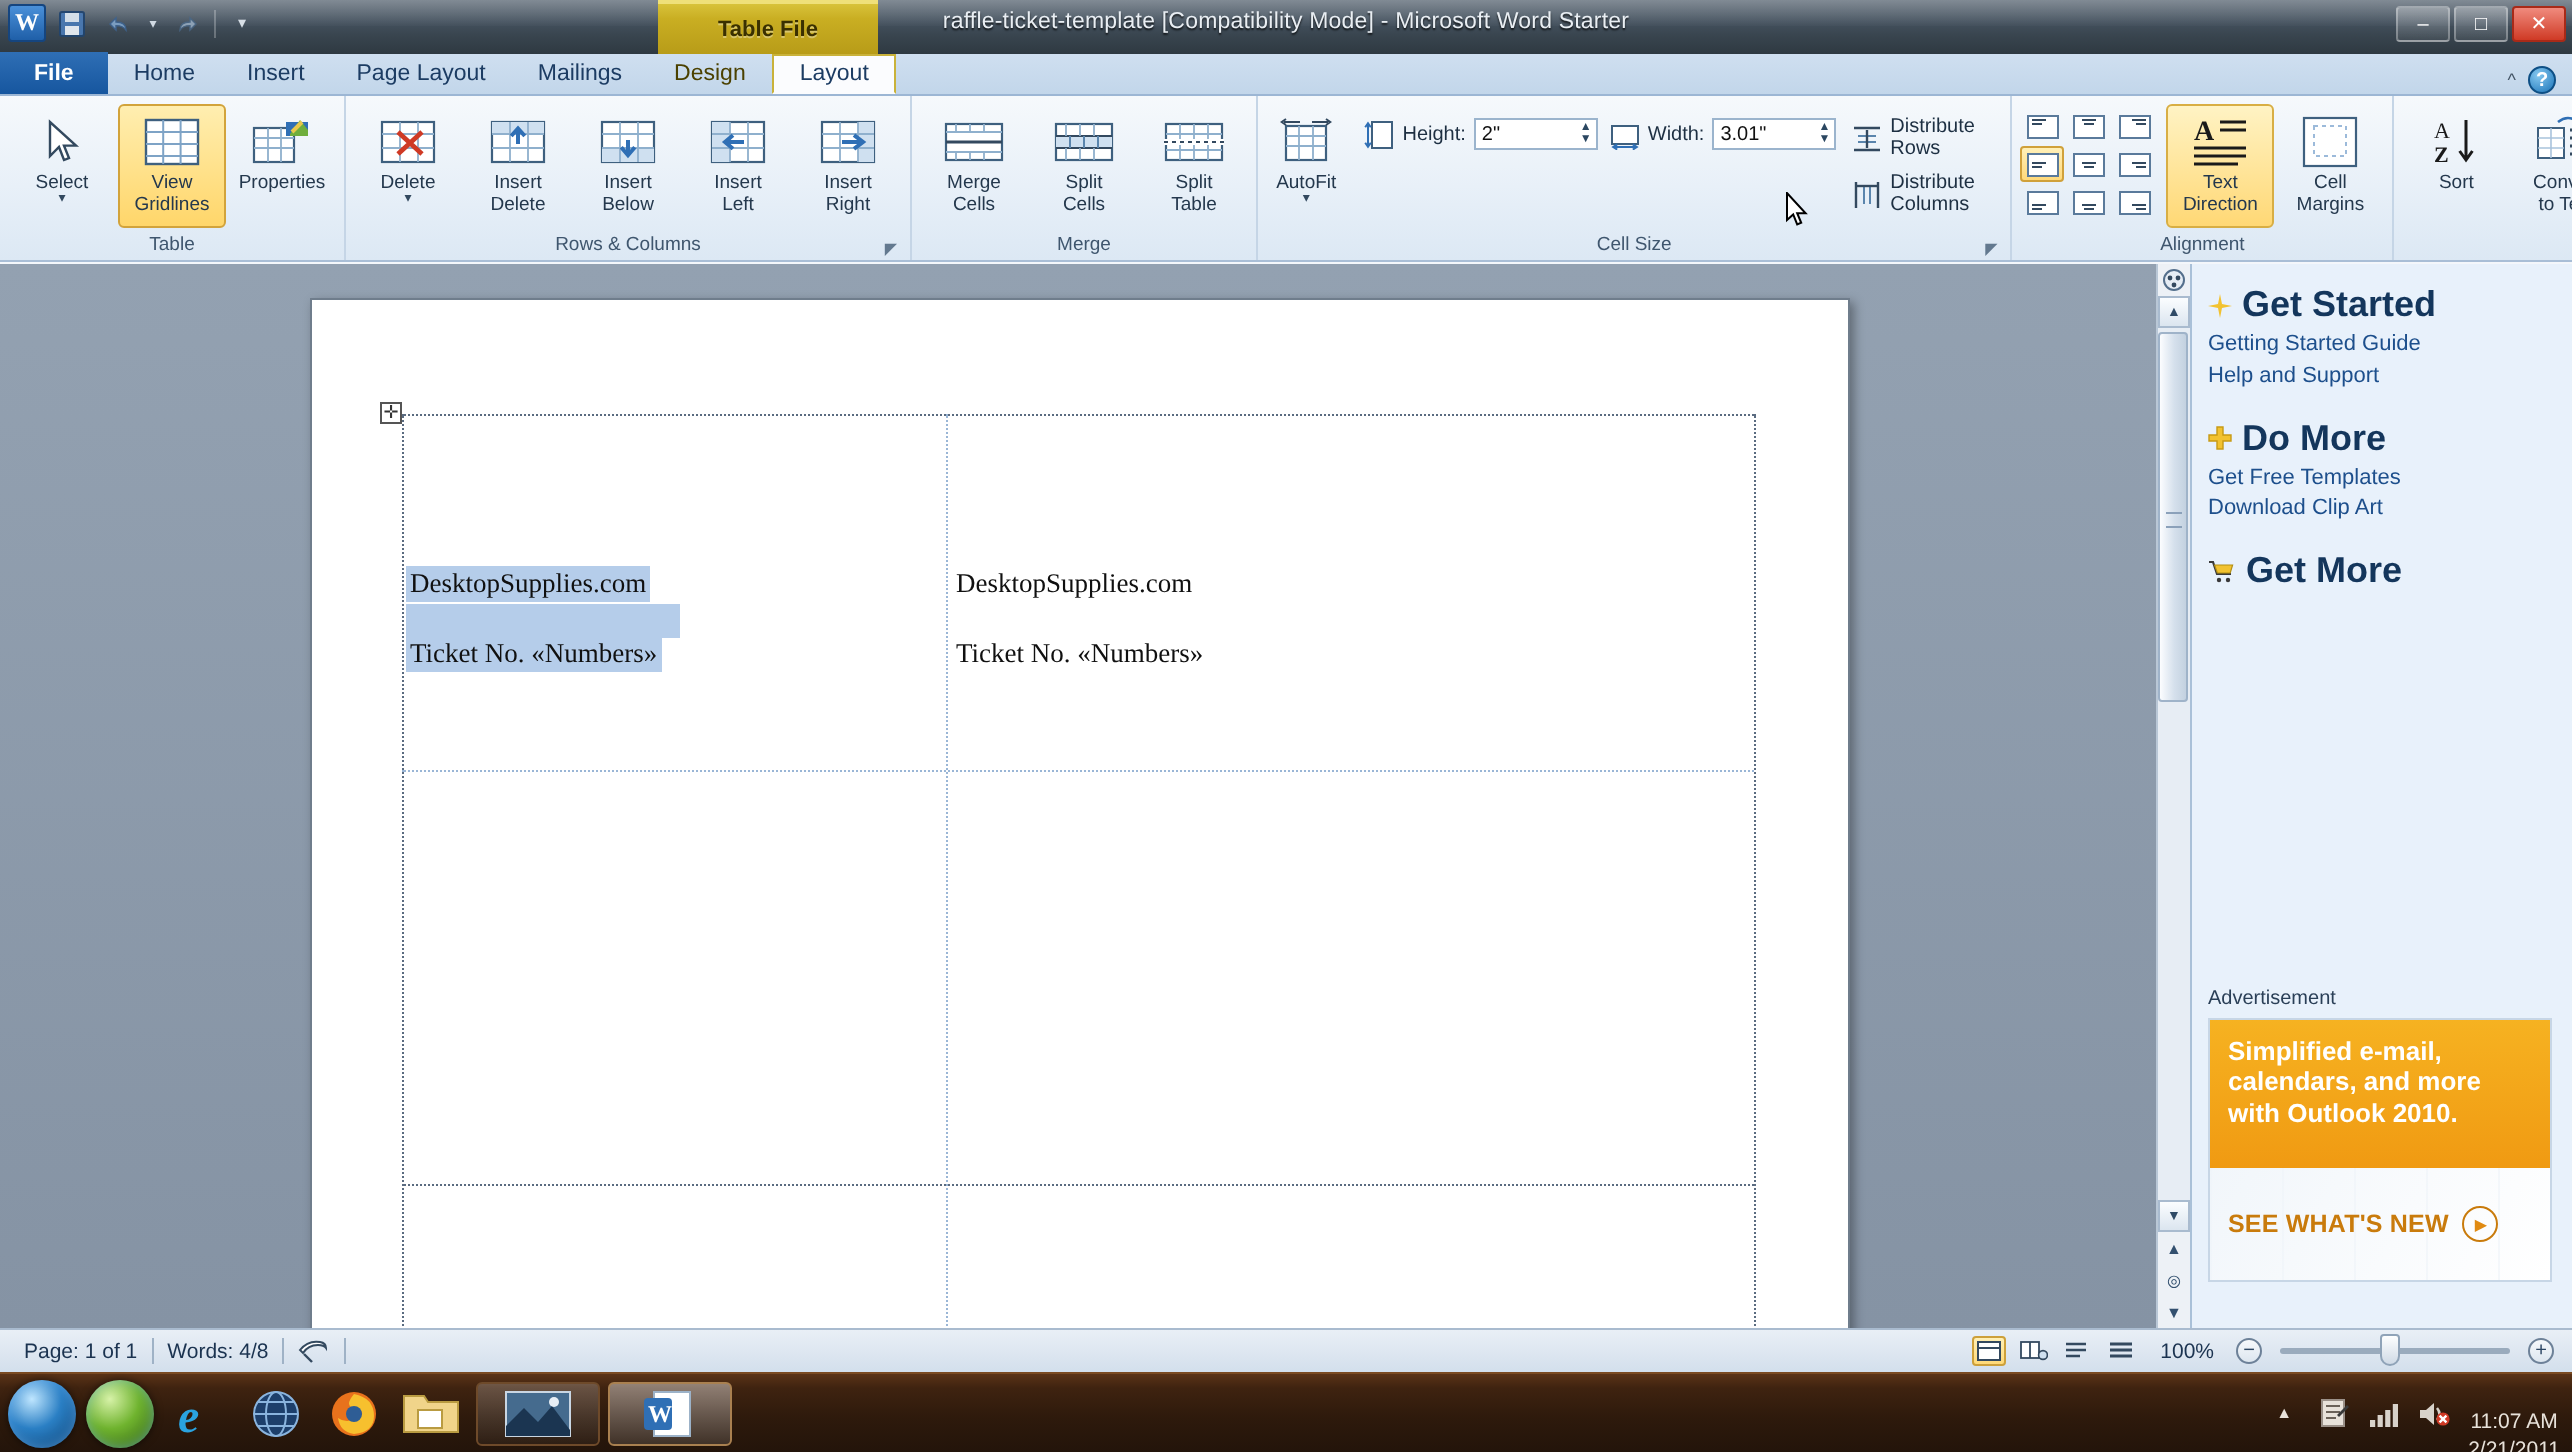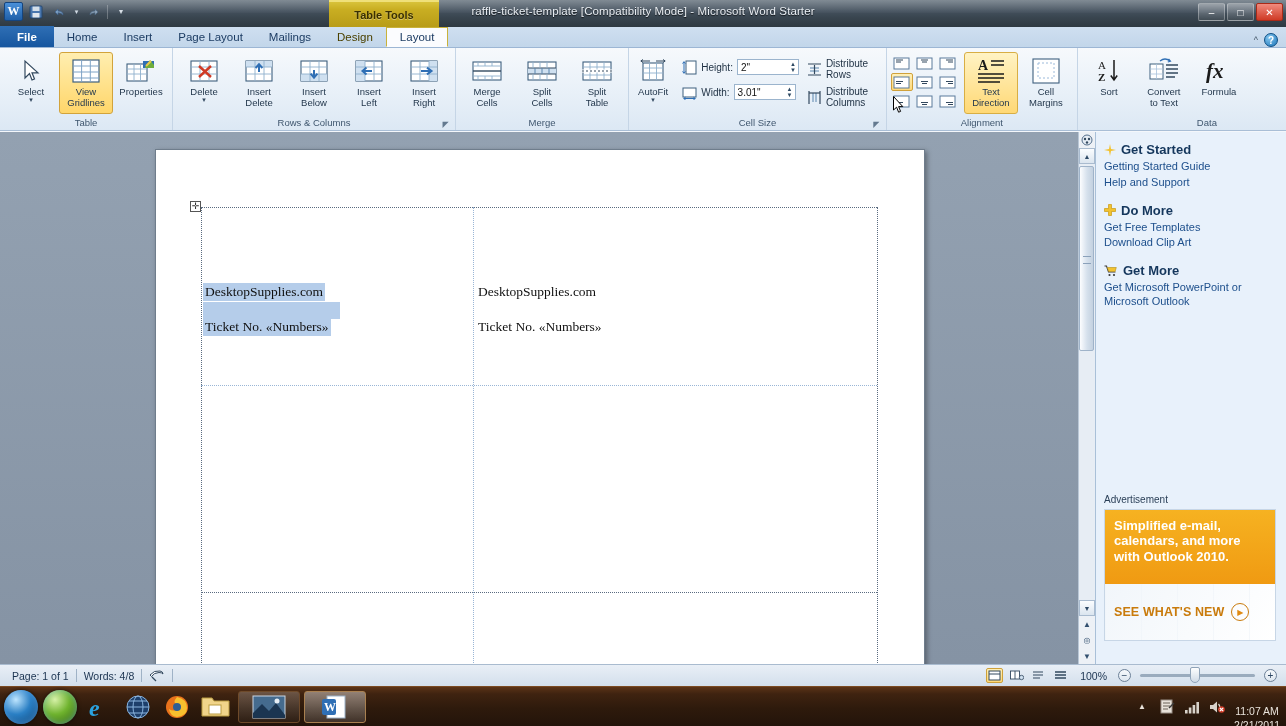--- a/index.html
+++ b/index.html
@@ -244,21 +244,21 @@
   }
 
   
   .sidebar{
     width:191px; background:#e8f1fb; border-left:1px solid #a9c0d8;
     position:relative; padding:10px 8px 0 8px;
     font-size:11px; color:#1d3a5c;
   }
   .sb-head{
     display:flex;align-items:center;gap:5px;
-    font-weight:bold;font-size:13px;color:#14365c;
+    font-weight:bold;font-size:18px;color:#14365c;
     margin-bottom:3px;
   }
   .sb-head.mt{margin-top:13px;align-items:center;}
   .sb-link{ color:#1d4f8c; margin:2px 0 0 0; line-height:1.25; }
   .ad-label{ position:absolute; left:8px; top:362px; font-size:10px; color:#2a3f57; }
   .ad-box{
     position:absolute; left:8px; top:377px; width:172px; height:132px;
     background:#fff; border:1px solid #c7d6e6;
   }
   .ad-top{
@@ -380,21 +380,21 @@
       <div class="qat-btn" style="width:9px;color:#dde6ef;font-size:7px;">▾</div>
       <div class="qat-btn">
         <svg width="14" height="12" viewBox="0 0 14 12">
             <path d="M11 6 L8 3 L8 5 Q3 5 3 9 Q4.5 6.8 8 6.8 L8 9 Z" fill="#93a8bd" stroke="#4a6785" stroke-width=".7"></path>
           </svg>
       </div>
       <div class="qat-sep"></div>
       <div class="qat-btn" style="color:#e4ebf2;font-size:8px;">▾</div>
     </div>
 
-    <div class="ctx-tab-label">Table Tools</div>
+    <div class="ctx-tab-label">Table File</div>
 
     <div class="title-text">raffle-ticket-template [Compatibility Mode] - Microsoft Word Starter</div>
 
     <div class="winbtns">
       <div class="winbtn">–</div>
       <div class="winbtn">□</div>
       <div class="winbtn close">✕</div>
     </div>
   </div>
 
@@ -569,21 +569,21 @@
             <svg width="26" height="24" viewBox="0 0 26 24">
                 <rect x="3" y="4" width="20" height="17" fill="#fff" stroke="#3e607f" stroke-width="1.1"></rect>
                 <path d="M3 9h20M3 14h20M9.5 4v17M16.5 4v17" stroke="#8fb0cd" stroke-width=".9"></path>
                 <path d="M2 2 L10 2 M3 0.5 L0.8 2 L3 3.5 M16 2 L24 2 M23 0.5 L25.2 2 L23 3.5" stroke="#33495f" stroke-width="1" fill="none"></path>
               </svg>
           </div>
           <div class="lbl">AutoFit</div>
           <div class="caret">▾</div>
         </div>
 
-        <div style="display:flex;flex-direction:column;gap:5px;padding:5px 0 0 6px;">
+        <div style="display:flex;flex-direction:row;gap:5px;padding:5px 0 0 6px;">
           <div class="smallrow">
             <span>
               <svg width="15" height="15" viewBox="0 0 15 15">
                   <rect x="4" y="1" width="10" height="13" fill="#fff" stroke="#3e607f" stroke-width="1"></rect>
                   <path d="M2 2 L2 13 M0.6 3.6 L2 1.6 L3.4 3.6 M0.6 11.4 L2 13.4 L3.4 11.4" stroke="#2f6fb5" stroke-width="1" fill="none"></path>
                 </svg>
             </span>
             <span class="lbl-inline">Height:</span>
             <span class="spin">2"</span>
             <span style="margin-left:-13px;z-index:2;display:flex;flex-direction:column;line-height:6px;font-size:6px;color:#2b4761;">▲<br>▼</span>
@@ -828,21 +828,20 @@
         <span>
           <svg width="14" height="12" viewBox="0 0 14 12">
               <path d="M0.5 1h2l2 6h7" stroke="#3a3a3a" stroke-width="1.1" fill="none"></path>
               <path d="M3.3 2.5h9l-1.2 4h-6.4z" fill="#f2c230" stroke="#b38f12" stroke-width=".6"></path>
               <circle cx="5.5" cy="10" r="1.1" fill="#3a3a3a"></circle>
               <circle cx="10" cy="10" r="1.1" fill="#3a3a3a"></circle>
             </svg>
         </span>
         <span>Get More</span>
       </div>
-      <div class="sb-link">Get Microsoft PowerPoint or Microsoft Outlook</div>
 
       <div class="ad-label">Advertisement</div>
       <div class="ad-box">
         <div class="ad-top">Simplified e-mail, calendars, and more with Outlook 2010.</div>
         <div class="ad-bot">
           <span class="ad-cta">SEE WHAT'S NEW</span>
           <span class="ad-play">▶</span>
         </div>
       </div>
     </div>

